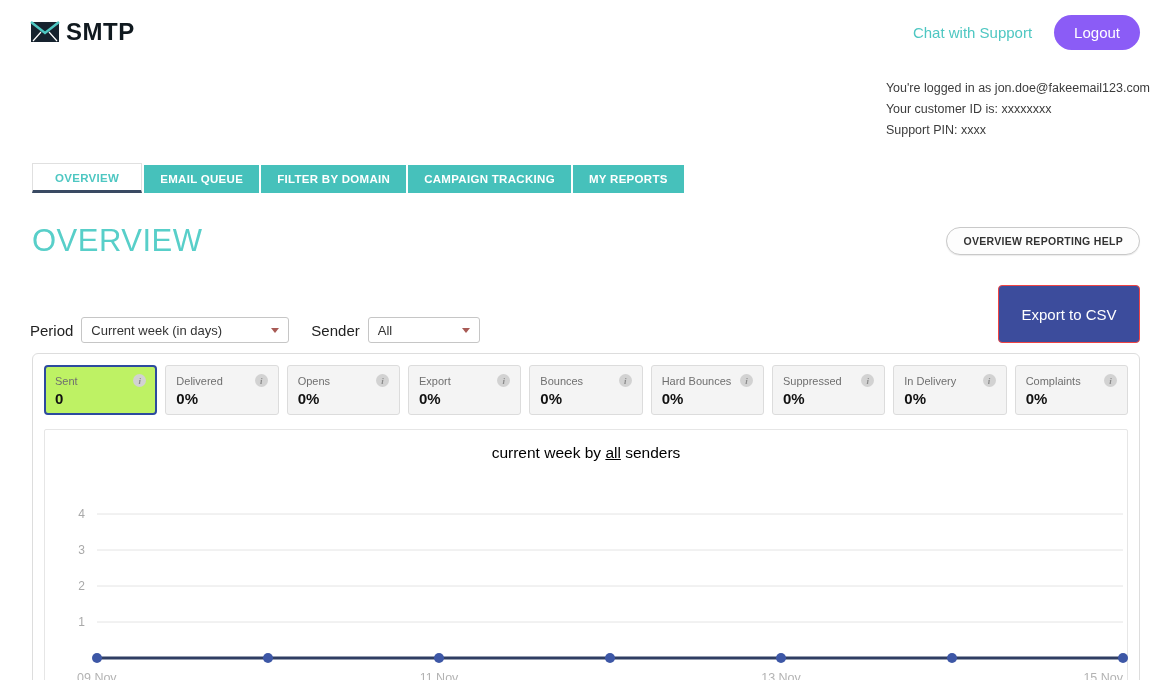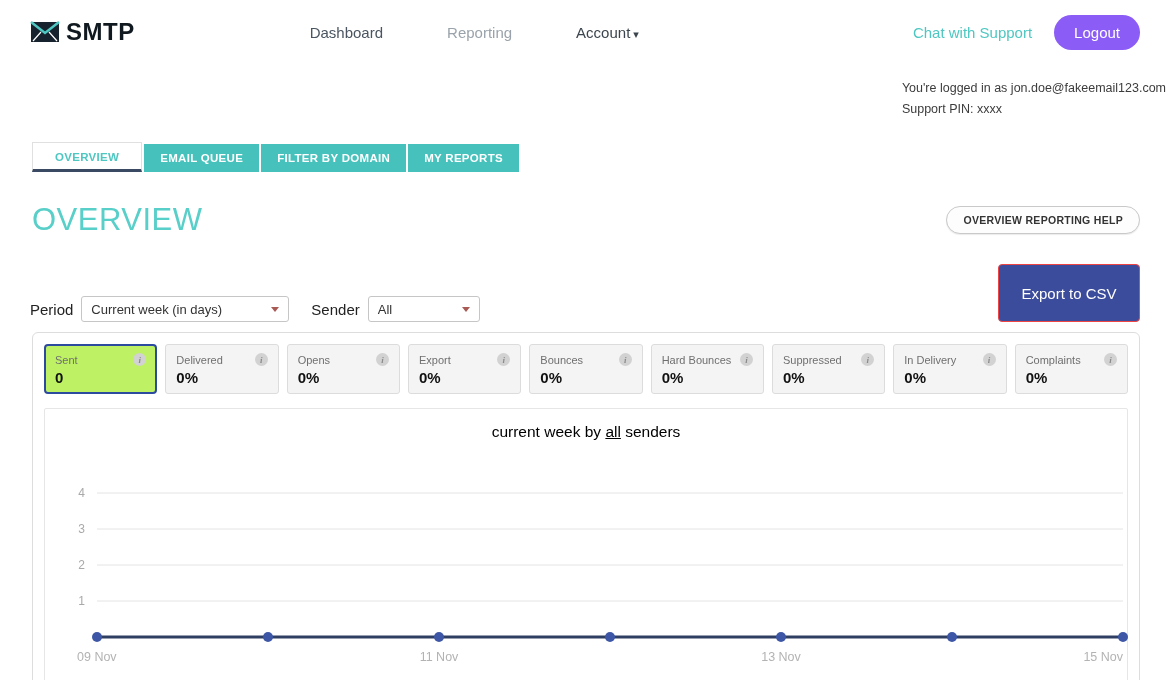--- a/index.html
+++ b/index.html
@@ -13,21 +13,21 @@
   .nav a { text-decoration:none; font-size:15px; cursor:pointer; }
   .nav-dashboard { color:#4a5560; }
   .nav-reporting { color:#9aa3ab; }
   .nav-account { color:#3c454d; }
   .nav-caret { font-size:11px; color:#3c454d; margin-left:3px; }
   .header-right { margin-left:auto; display:flex; align-items:center; gap:22px; }
   .chat-link { color:#4ec7c2; font-size:15px; text-decoration:none; cursor:pointer; }
   .logout-btn { background:#8b5cf6; color:#ffffff; border:none; border-radius:18px; padding:9px 20px; font-size:15px; cursor:pointer; font-family:"Liberation Sans", sans-serif; }
 
   
-  .account-info { display:flex; justify-content:flex-end; padding-right:4px; margin-top:14px; }
+  .account-info { display:flex; justify-content:flex-end; padding-right:20px; margin-top:14px; }
   .account-info-inner { font-size:12.5px; color:#3c3c3c; line-height:21px; }
   .account-info-inner .lbl { color:#3c3c3c; }
   .account-info-inner .val { color:#3c3c3c; }
 
   
   .tabs { display:flex; margin:22px 30px 0 32px; align-items:flex-end; }
   .tab { padding:8px 16px; font-size:11.5px; font-weight:bold; letter-spacing:0.3px; cursor:pointer; margin-right:2px; white-space:nowrap; }
   .tab.inactive { background:#46c1bb; color:#ffffff; }
   .tab.active { background:#ffffff; color:#4ec7c2; border:1px solid #e0e0e0; border-bottom:3px solid #3a4a63; padding:8px 22px 6px 22px; }
 
@@ -66,42 +66,39 @@
 
 <div class="header">
   <div class="logo">
     <svg width="30" height="22" viewBox="0 0 30 22">
       <rect x="1" y="1" width="28" height="20" fill="#16222e"></rect>
       <path d="M1 1 L15 12 L29 1" stroke="#4ec7c2" stroke-width="2.5" fill="none"></path>
       <path d="M3 20 L11 11 M27 20 L19 11" stroke="#ffffff" stroke-width="1.2" fill="none"></path>
     </svg>
     <span class="logo-text">SMTP</span>
   </div>
-  <div class="nav">
-    <a class="nav-dashboard">Dashboard</a>
-    <a class="nav-reporting">Reporting</a>
-    <a class="nav-account"><span>Account</span><span class="nav-caret">▾</span></a>
-  </div>
   <div class="header-right">
     <a class="chat-link">Chat with Support</a>
     <button class="logout-btn">Logout</button>
   </div>
 </div>
 
 <div class="account-info">
   <div class="account-info-inner">
     <div><span class="lbl">You're logged in as</span>&nbsp;<span class="val">jon.doe@fakeemail123.com</span></div>
+    <div><span class="lbl">Your customer ID is:</span>&nbsp;<span class="val">xxxxxxxx</span></div>
     <div><span class="lbl">Support PIN:</span>&nbsp;<span class="val">xxxx</span></div>
   </div>
 </div>
 
 <div class="tabs">
   <div class="tab active">OVERVIEW</div>
   <div class="tab inactive">EMAIL QUEUE</div>
   <div class="tab inactive">FILTER BY DOMAIN</div>
+  <div class="tab inactive">CAMPAIGN TRACKING</div>
   <div class="tab inactive">MY REPORTS</div>
 </div>
 
 <div class="title-row">
   <div class="page-title">OVERVIEW</div>
   <button class="help-btn">OVERVIEW REPORTING HELP</button>
 </div>
 
 <div class="controls-row">
   <div class="filters">

